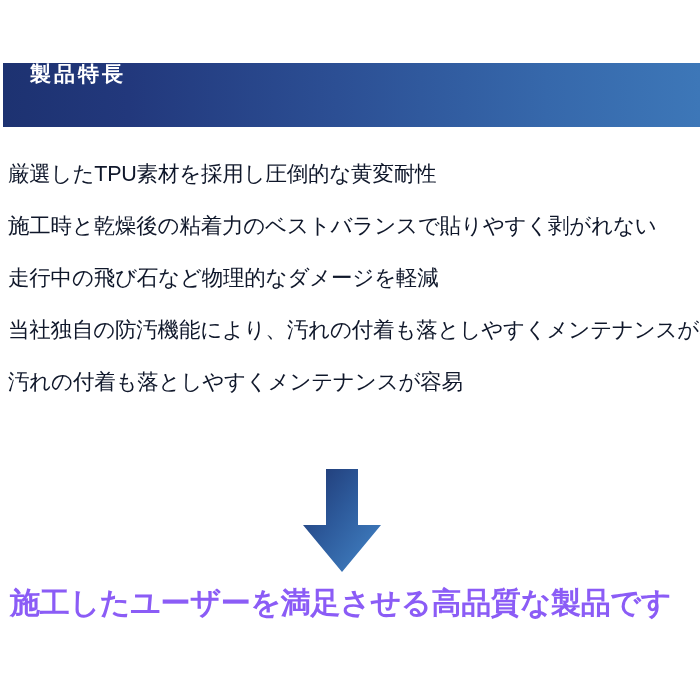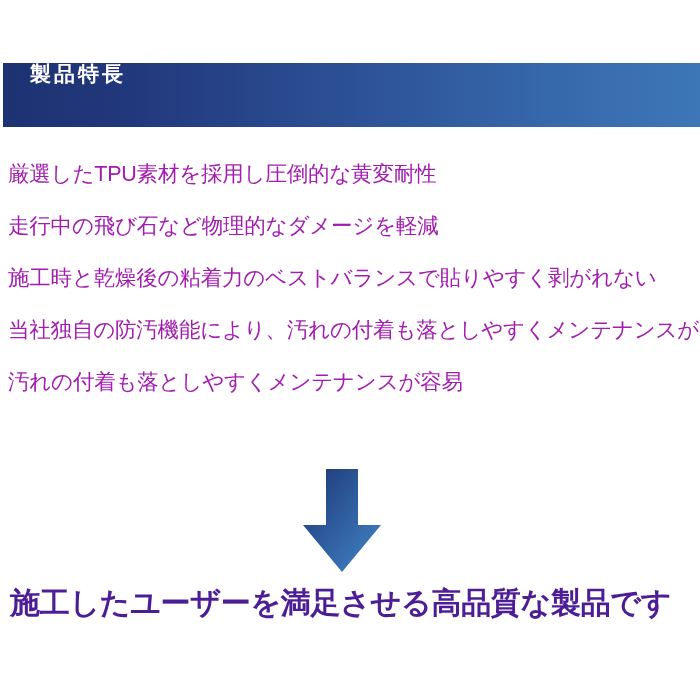--- a/index.html
+++ b/index.html
@@ -44,21 +44,21 @@
   }
 
   
   .feature-list {
     position: absolute;
     left: 8px;
     top: 148px;
     width: 690px;
   }
   .feature-item {
-    color: #a21caf;
+    color: #0f172a;
     font-size: 21.5px;
     font-weight: 400;
     line-height: 52px;
     height: 52px;
     white-space: nowrap;
     letter-spacing: -0.2px;
   }
 
   
   .arrow-wrap {
@@ -73,41 +73,41 @@
     width: 78px;
     height: 103px;
   }
 
   
   .conclusion {
     position: absolute;
     left: 10px;
     top: 583px;
     width: 690px;
-    color: #4c1d95;
+    color: #8b5cf6;
     font-size: 30px;
     font-weight: 700;
     line-height: 40px;
     white-space: nowrap;
     letter-spacing: -0.3px;
   }
 </style>
 </head>
 <body>
 
 <div class="page">
 
   <div class="section-header">
     <div class="section-header-title">製品特長</div>
   </div>
 
   <div class="feature-list">
     <div class="feature-item">厳選したTPU素材を採用し圧倒的な黄変耐性</div>
+    <div class="feature-item">施工時と乾燥後の粘着力のベストバランスで貼りやすく剥がれない</div>
     <div class="feature-item">走行中の飛び石など物理的なダメージを軽減</div>
-    <div class="feature-item">施工時と乾燥後の粘着力のベストバランスで貼りやすく剥がれない</div>
     <div class="feature-item">当社独自の防汚機能により、汚れの付着も落としやすくメンテナンスが容易</div>
     <div class="feature-item">汚れの付着も落としやすくメンテナンスが容易</div>
   </div>
 
   <div class="arrow-wrap">
     <svg viewBox="0 0 78 103" xmlns="http://www.w3.org/2000/svg" aria-hidden="true">
       <defs>
         <linearGradient id="arrowGrad" x1="0%" y1="0%" x2="100%" y2="100%">
           <stop offset="0%" stop-color="#1e3570"></stop>
           <stop offset="45%" stop-color="#2d5a9b"></stop>

